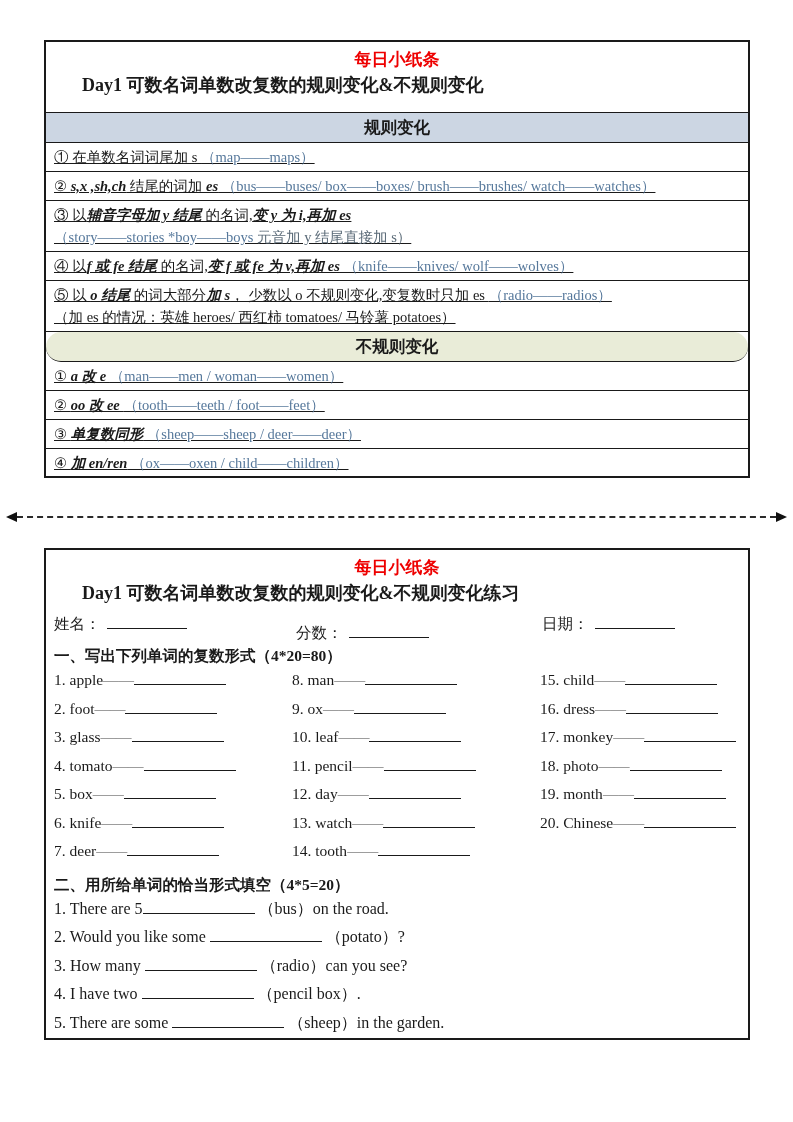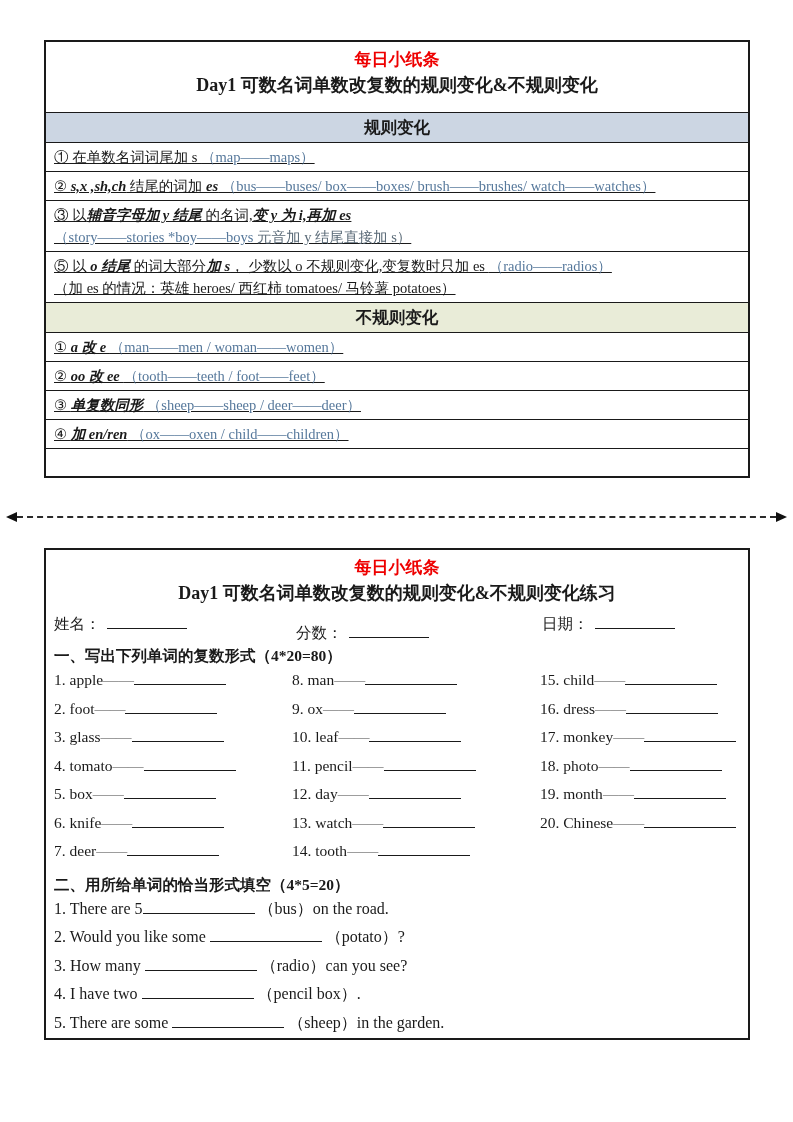--- a/index.html
+++ b/index.html
@@ -7,21 +7,21 @@
     width:793px;height:1122px;background:#ffffff;position:relative;
     font-family:"Liberation Serif","DejaVu Serif",serif;color:#1a1a1a;
   }
   .docbox{
     position:absolute;left:44px;width:706px;box-sizing:border-box;
     border:2px solid #1a1a1a;background:#fff;
   }
   #box1{top:40px;height:438px;}
   #box2{top:548px;height:492px;}
   .doc-title{color:#ee0000;font-weight:bold;text-align:center;font-size:17px;padding-top:7px;line-height:22px;}
-  .doc-subtitle{font-weight:bold;text-align:center;font-size:18px;line-height:25px;margin-top:2px;}
+  .doc-subtitle{font-weight:bold;font-size:18px;line-height:25px;margin-top:2px;padding-left:36px;}
 
   
   .rules-table{margin-top:14px;border-top:1.5px solid #1a1a1a;}
   .t-row{border-bottom:1.5px solid #1a1a1a;padding:3px 8px;font-size:14.5px;line-height:22px;}
   .t-header{border-bottom:1.5px solid #1a1a1a;text-align:center;font-weight:bold;font-size:16.5px;line-height:25px;padding:2px 8px;}
   .rule-line{white-space:nowrap;text-decoration:underline;}
   .sg-n{color:#1a1a1a;}
   .sg-e{font-weight:bold;font-style:italic;text-decoration:underline;text-align:right;}
   .sg-x{color:#56789b;}
   .sg-g{color:#5a6a77;}
@@ -58,24 +58,27 @@
         <div class="rule-line"><span class="sg-n">① 在单数名词词尾加 s  </span><span class="sg-x">（map——maps）</span></div>
       </div>
       <div class="t-row">
         <div class="rule-line"><span class="sg-n">② </span><span class="sg-e">s,x ,sh,ch</span><span class="sg-n"> 结尾的词加 </span><span class="sg-e">es</span><span class="sg-x">  （bus——buses/ box——boxes/ brush——brushes/ watch——watches）</span></div>
       </div>
       <div class="t-row">
         <div class="rule-line"><span class="sg-n">③ 以</span><span class="sg-e">辅音字母加 y 结尾</span><span class="sg-n"> 的名词,</span><span class="sg-e">变 y 为 i,再加 es</span></div>
         <div class="rule-line"><span class="sg-x">（story——stories *boy——boys </span><span class="sg-g">元音加 y 结尾直接加 s）</span></div>
       </div>
       <div class="t-row">
+        <div class="rule-line"><span class="sg-n">④ 以</span><span class="sg-e">f 或 fe 结尾</span><span class="sg-n"> 的名词,</span><span class="sg-e">变 f 或 fe 为 v,再加 es</span><span class="sg-x">  （knife——knives/ wolf——wolves）</span></div>
+      </div>
+      <div class="t-row">
         <div class="rule-line"><span class="sg-n">⑤ 以 </span><span class="sg-e">o 结尾</span><span class="sg-n"> 的词大部分</span><span class="sg-e">加 s</span><span class="sg-n">， 少数以 o 不规则变化,变复数时只加 es  </span><span class="sg-x">（radio——radios）</span></div>
         <div class="rule-line"><span class="sg-n">（加 es 的情况：英雄 heroes/  西红柿 tomatoes/  马铃薯 potatoes）</span></div>
       </div>
-      <div class="t-header" style="background: rgb(233, 236, 216);">不规则变化</div>
+      <div class="t-header" style="background: rgb(233, 236, 216); border-radius: 15px;">不规则变化</div>
       <div class="t-row">
         <div class="rule-line"><span class="sg-n">① </span><span class="sg-e">a 改 e </span><span class="sg-x"> （man——men / woman——women）</span></div>
       </div>
       <div class="t-row">
         <div class="rule-line"><span class="sg-n">② </span><span class="sg-e">oo 改 ee </span><span class="sg-x"> （tooth——teeth / foot——feet）</span></div>
       </div>
       <div class="t-row">
         <div class="rule-line"><span class="sg-n">③ </span><span class="sg-e">单复数同形</span><span class="sg-x">  （sheep——sheep / deer——deer）</span></div>
       </div>
       <div class="t-row">

